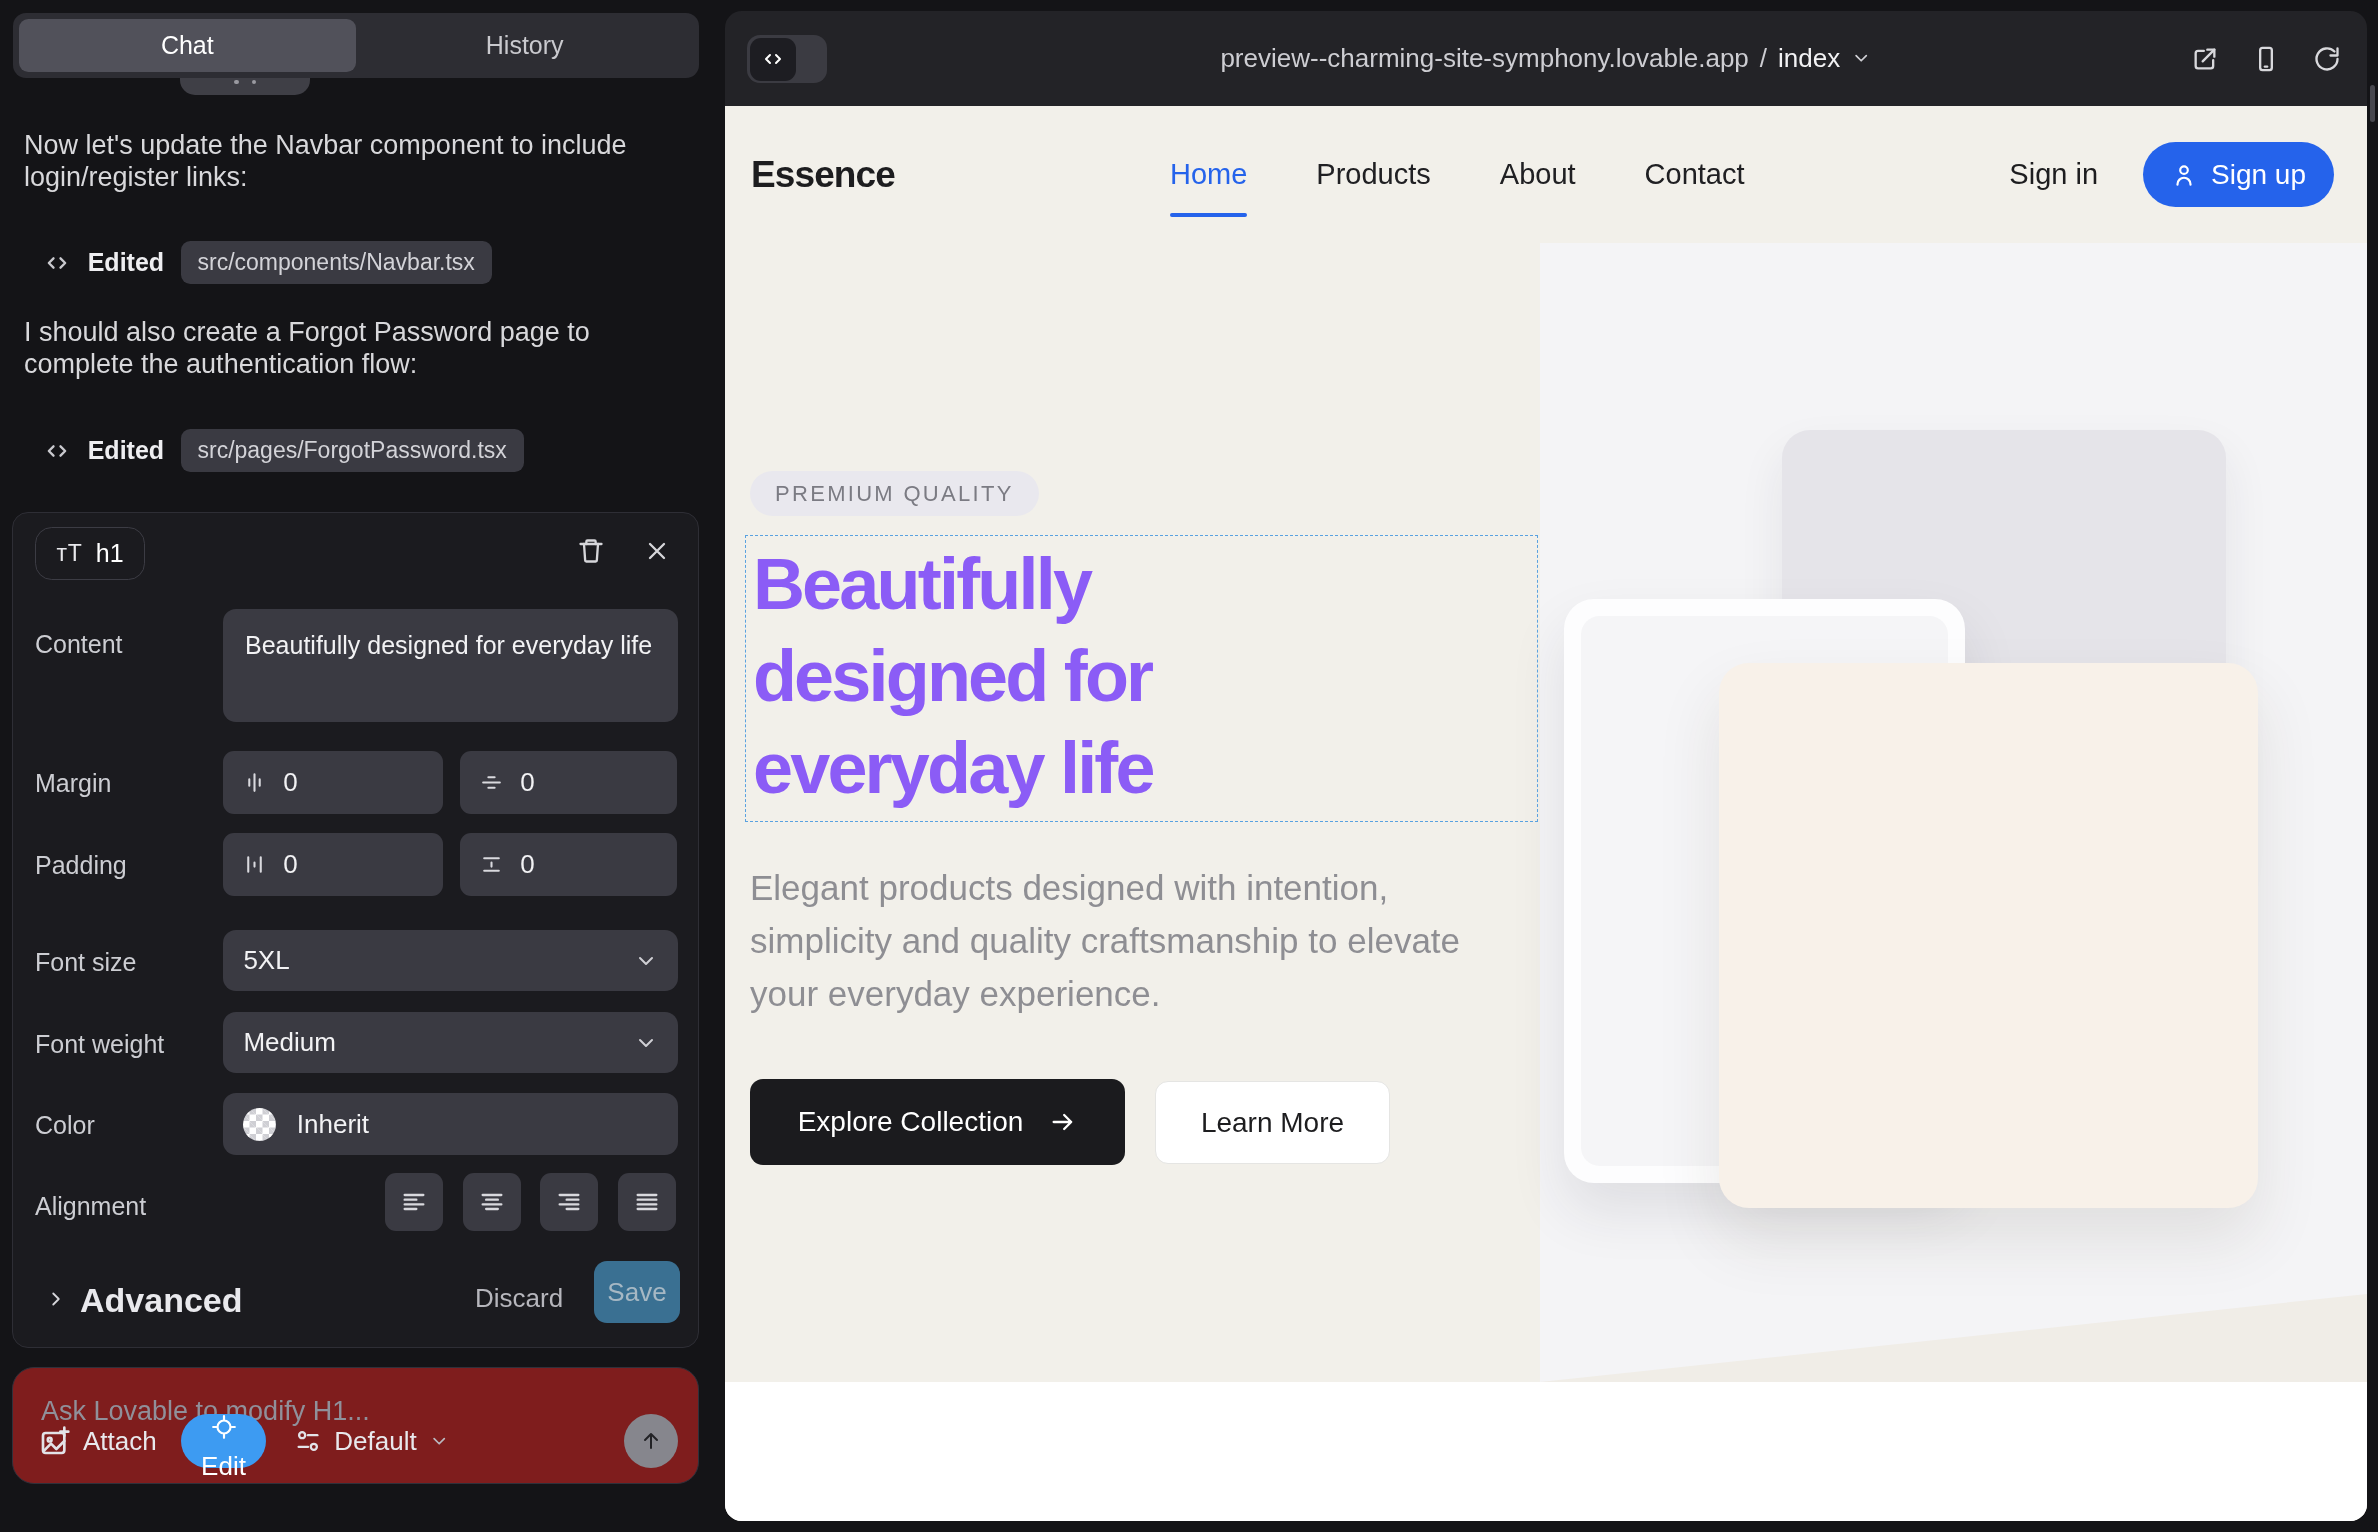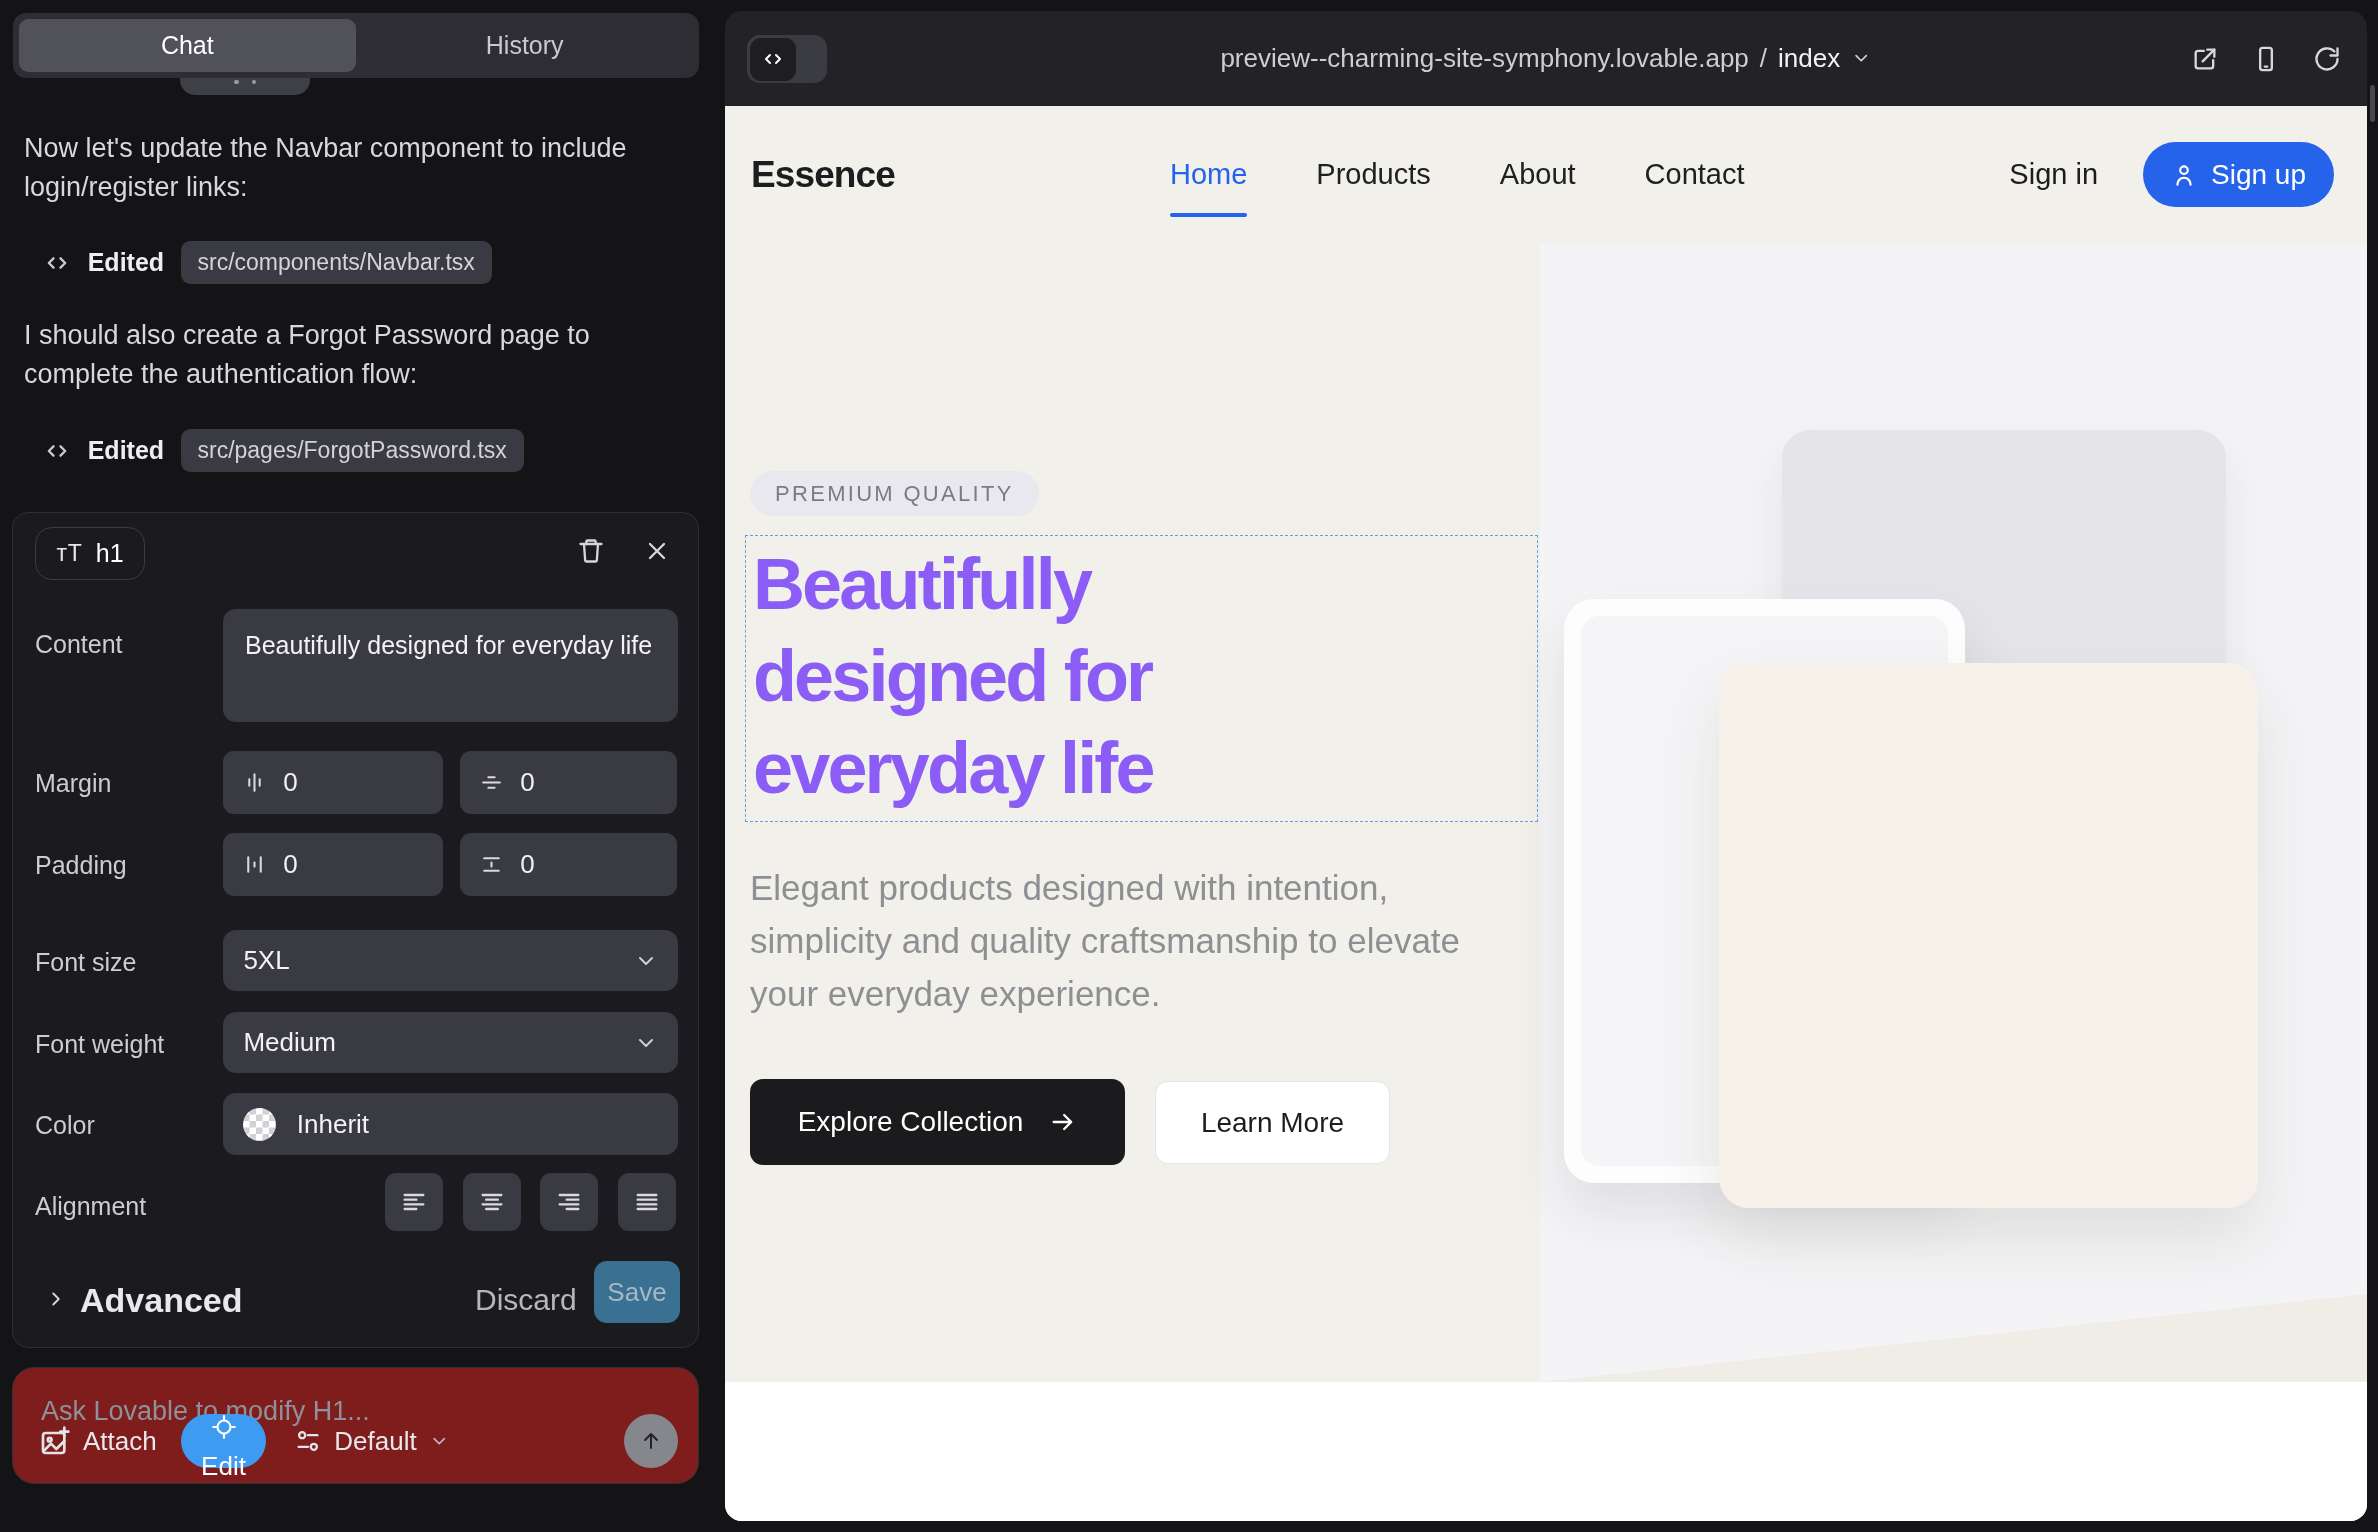--- a/index.html
+++ b/index.html
@@ -13,21 +13,21 @@
   svg { display:block; }
   .ic { stroke:currentColor; fill:none; stroke-width:2; stroke-linecap:round; stroke-linejoin:round; }
 
   
   .tabs-bar { left:13px; top:13px; width:686px; height:65px; background:#2d2d33; border-radius:13px; display:flex; padding:5.6px; }
   .tab { flex:1; display:flex; align-items:center; justify-content:center; font-size:25px; color:#c9c9ce; border-radius:9.3px; }
   .tab.active { background:#51515a; color:#fff; }
   .scroll-pill { left:180px; top:78px; width:130px; height:16.7px; background:#3f3f46; border-radius:0 0 15px 15px; display:flex; align-items:flex-start; justify-content:center; gap:13px; padding-top:1.9px; }
   .scroll-pill i { width:4.6px; height:4.6px; border-radius:50%; background:#9a9aa1; }
   .panel-scrollbar { right:2.8px; top:85px; width:5.6px; height:37px; background:#47474e; border-radius:2.8px; }
-  .chat-msg { left:24px; width:645px; font-size:27px; line-height:39px; color:#d8d8db; }
+  .chat-msg { left:24px; width:645px; font-size:27px; line-height:32px; color:#d8d8db; }
   .msg-1 { top:129px; } .msg-2 { top:316px; }
   .edited-row { left:43px; height:43px; display:flex; align-items:center; gap:16.7px; }
   .edited-1 { top:241px; } .edited-2 { top:429px; }
   .code-ic { color:#c9c9ce; }
   .edited-label { font-size:25px; font-weight:700; color:#eeeef1; }
   .file-chip { font-size:23px; color:#d3d3d8; background:#3a3a42; padding:8.3px 16.7px; border-radius:9.3px; }
 
   
   .editor-card { left:12px; top:512px; width:687px; height:836px; background:#1b1b1f; border:1.4px solid #2e2e35; border-radius:16px; }
   .tag-pill { left:22px; top:14px; height:53px; border:1.4px solid #3c3c44; border-radius:16.7px; display:flex; align-items:center; gap:13px; padding:0 20.4px; }
@@ -45,21 +45,21 @@
   .chev { color:#cfcfd4; }
   .swatch { width:33px; height:33px; border-radius:50%; background-color:#fff;
     background-image:linear-gradient(45deg,#cfcfd4 25%,transparent 25%,transparent 75%,#cfcfd4 75%),
                      linear-gradient(45deg,#cfcfd4 25%,transparent 25%,transparent 75%,#cfcfd4 75%);
     background-size:13px 13px; background-position:0 0,6.5px 6.5px; }
   .color-field { left:210px; top:580px; width:455px; height:62px; background:#3a3a42; border-radius:13px; display:flex; align-items:center; gap:20.4px; padding-left:20.4px; font-size:26px; color:#f2f2f4; }
   .align-btn { top:660px; width:58px; height:58px; background:#3a3a42; border-radius:11px; display:flex; align-items:center; justify-content:center; color:#d9d9de; }
   .al-1{left:372px;} .al-2{left:450px;} .al-3{left:527px;} .al-4{left:605px;}
   .adv-chev { left:32px; top:775px; color:#d6d6da; }
   .adv-label { left:67px; top:768px; font-size:34px; font-weight:700; color:#e9e9ed; }
-  .discard { left:462px; top:770px; font-size:30px; color:#b6b6bc; }
+  .discard { left:462px; top:770px; font-size:26px; color:#b6b6bc; }
   .save-btn { left:581px; top:748px; width:86px; height:62px; background:#3a7092; border-radius:13px; display:flex; align-items:center; justify-content:center; font-size:26px; color:#a6b8c4; }
 
   
   .composer { left:12px; top:1367px; width:687px; height:117px; background:#7f1d1d; border:1.4px solid #30303a; border-radius:22px; }
   .composer-input { left:28px; top:20.4px; width:612px; height:46px; background:transparent; border:none; outline:none; font-size:27px; color:#e8e8ec; font-family:inherit; }
   .composer-input::placeholder { color:#90909a; opacity:1; }
   .composer-row { left:26px; right:20.4px; bottom:13px; height:58px; display:flex; align-items:center; }
   .attach { display:flex; align-items:center; gap:12px; color:#e8e8ec; font-size:26px; }
   .attach .ic-wrap { color:#e3e3e8; }
   .edit-pill { margin-left:24px; height:54px; padding:0 20.4px; border-radius:927px; background:#3d9bf2; color:#fff; display:flex; align-items:center; gap:11px; font-size:26px;flex-direction:column; }

